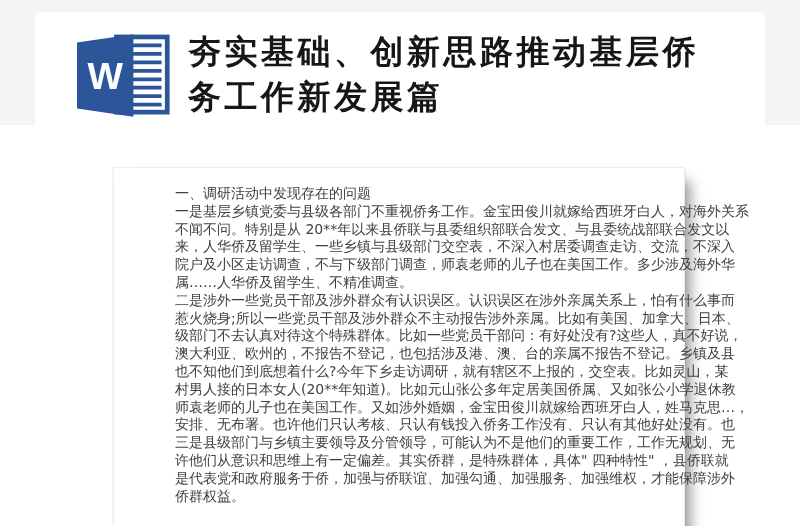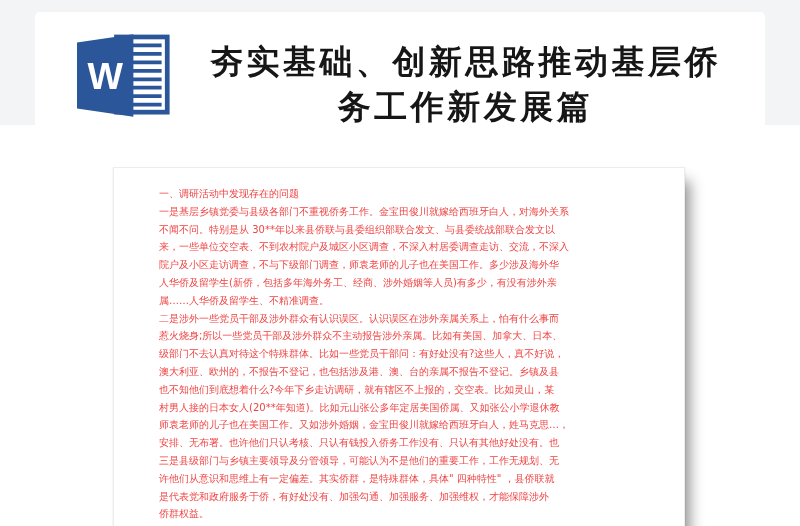--- a/index.html
+++ b/index.html
@@ -36,45 +36,45 @@
 
   .page-title {
     position: absolute;
     left: 188px; top: 29px;
     width: 535px;
     font-size: 33px;
     line-height: 45px;
     font-weight: bold;
     letter-spacing: 3.5px;
     color: #161616;
-    margin: 10px;
-    text-align: center;
+    margin: 0;
   }
 
   
   .doc-page {
     position: absolute;
     left: 113px; top: 167px;
     width: 570px; height: 470px;
     background: #ffffff;
     border: 1px solid #ededed;
     box-shadow: 0 1px 2px rgba(0,0,0,0.10), 10px 9px 13px -5px rgba(0,0,0,0.42);
   }
   .doc-text {
     position: absolute;
     left: 45px; top: 17px;
     width: 515px;
   }
   .doc-line {
     height: 17.8px;
     line-height: 17.8px;
-    font-size: 10px;
-    color: #ef4444;
+    font-size: 14px;
+    color: #404040;
     white-space: pre;
     letter-spacing: 0;
+    margin-left: 16px;
   }
 </style>
 </head>
 <body>
 
 <div class="stage">
 
   <div class="top-band"></div>
   <div class="header-card"></div>
 
@@ -98,33 +98,32 @@
       <text x="30" y="58" text-anchor="middle" font-family="Liberation Sans, sans-serif" font-size="40" font-weight="bold" fill="#ffffff">W</text>
     </svg>
   </span>
 
   <h1 class="page-title">夯实基础、创新思路推动基层侨务工作新发展篇</h1>
 
   <div class="doc-page">
     <div class="doc-text">
         <div class="doc-line">一、调研活动中发现存在的问题</div>
         <div class="doc-line">一是基层乡镇党委与县级各部门不重视侨务工作。金宝田俊川就嫁给西班牙白人，对海外关系</div>
-        <div class="doc-line">不闻不问。特别是从 30**年以来县侨联与县委组织部联合发文、与县委统战部联合发文以</div>
-        <div class="doc-line">来，一些单位交空表、不到农村院户及城区小区调查，不深入村居委调查走访、交流，不深入</div>
+        <div class="doc-line">不闻不问。特别是从 20**年以来县侨联与县委组织部联合发文、与县委统战部联合发文以</div>
+        <div class="doc-line">来，人华侨及留学生、一些乡镇与县级部门交空表，不深入村居委调查走访、交流，不深入</div>
         <div class="doc-line">院户及小区走访调查，不与下级部门调查，师袁老师的儿子也在美国工作。多少涉及海外华</div>
-        <div class="doc-line">人华侨及留学生(新侨，包括多年海外务工、经商、涉外婚姻等人员)有多少，有没有涉外亲</div>
         <div class="doc-line">属……人华侨及留学生、不精准调查。</div>
         <div class="doc-line">二是涉外一些党员干部及涉外群众有认识误区。认识误区在涉外亲属关系上，怕有什么事而</div>
         <div class="doc-line">惹火烧身;所以一些党员干部及涉外群众不主动报告涉外亲属。比如有美国、加拿大、日本、</div>
         <div class="doc-line">级部门不去认真对待这个特殊群体。比如一些党员干部问：有好处没有?这些人，真不好说，</div>
         <div class="doc-line">澳大利亚、欧州的，不报告不登记，也包括涉及港、澳、台的亲属不报告不登记。乡镇及县</div>
         <div class="doc-line">也不知他们到底想着什么?今年下乡走访调研，就有辖区不上报的，交空表。比如灵山，某</div>
         <div class="doc-line">村男人接的日本女人(20**年知道)。比如元山张公多年定居美国侨属、又如张公小学退休教</div>
         <div class="doc-line">师袁老师的儿子也在美国工作。又如涉外婚姻，金宝田俊川就嫁给西班牙白人，姓马克思…，</div>
         <div class="doc-line">安排、无布署。也许他们只认考核、只认有钱投入侨务工作没有、只认有其他好处没有。也</div>
         <div class="doc-line">三是县级部门与乡镇主要领导及分管领导，可能认为不是他们的重要工作，工作无规划、无</div>
         <div class="doc-line">许他们从意识和思维上有一定偏差。其实侨群，是特殊群体，具体" 四种特性" ，县侨联就</div>
-        <div class="doc-line">是代表党和政府服务于侨，有好处没有、加强勾通、加强服务、加强维权，才能保障涉外</div>
+        <div class="doc-line">是代表党和政府服务于侨，加强与侨联谊、加强勾通、加强服务、加强维权，才能保障涉外</div>
         <div class="doc-line">侨群权益。</div>
       </div>
   </div>
 
 </div>
 
 </body></html>

